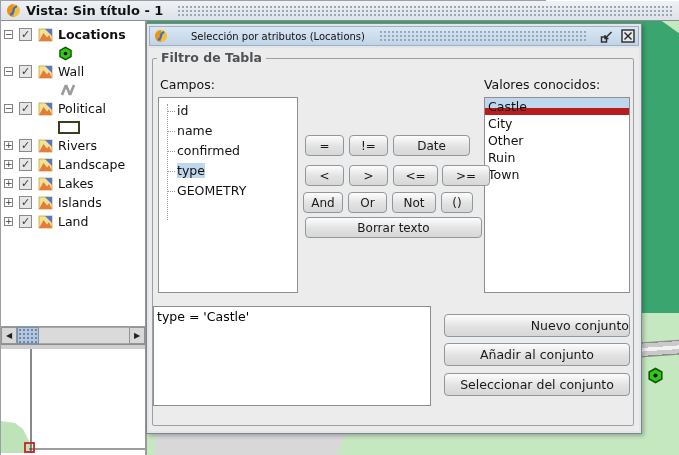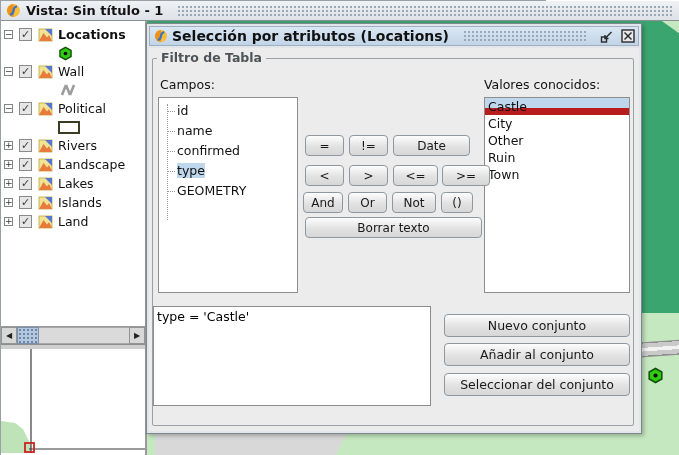--- a/index.html
+++ b/index.html
@@ -47,21 +47,21 @@
     background-image:radial-gradient(#6f86a6 0.8px, transparent 1px); background-size:4px 4px; }
   .sb-track { flex:1; background:#DADADA; border-top:1px solid #a8a8a8; border-bottom:1px solid #a8a8a8; }
   .panel-divider { height:5px; background:#CFCFCF; border-top:1px solid #8e8e8e; }
   .overview { flex:1; background:#fff; position:relative; }
 
   
   .dialog { position:absolute; left:145px; top:22px; width:496px; height:411px; z-index:50;
     background:#E2E6EA; border:1px solid #7d858d; padding:2px; box-shadow:2px 2px 4px rgba(0,0,0,.25); }
   .dialog-titlebar { height:20px; background:linear-gradient(#DAE7F4,#C1D4E7); border:1px solid #9fb0c2;
     display:flex; align-items:center; padding:0 3px 0 4px; }
-  .dialog-titlebar .title { font-weight:bold; font-size:14px; margin-left:4px; white-space:nowrap; }
+  .dialog-titlebar .title { font-weight:normal; font-size:10px; margin-left:23px; white-space:nowrap; }
   .dlg-btn { display:flex; align-items:center; justify-content:center; margin-left:6px; }
   .dialog-content { position:relative; margin-top:2px; height:383px; background:#ECECEC; font-size:12.5px; }
   .groupbox { position:absolute; left:3px; right:5px; top:10px; bottom:5px;
     border:1px solid #9aa0a6; border-radius:2px; }
   .group-label { position:absolute; left:8px; top:2px; background:#ECECEC; padding:0 4px;
     font-weight:bold; color:#4d5357; font-size:12.5px; }
   .flabel { position:absolute; color:#111; }
   .listbox { position:absolute; background:#fff; border:1px solid #8e8e8e; overflow:hidden; }
   .fields-list { left:9px; top:49px; width:140px; height:196px; padding-top:3px; }
   .values-list { left:335px; top:49px; width:146px; height:196px; }
@@ -303,19 +303,19 @@
       <button class="op" style="left:244px; top:117px; width:45px;">&lt;=</button>
       <button class="op" style="left:293px; top:117px; width:48px;">&gt;=</button>
       <button class="op" style="left:154px; top:144px; width:40px;">And</button>
       <button class="op" style="left:199px; top:144px; width:39px;">Or</button>
       <button class="op" style="left:243px; top:144px; width:44px;">Not</button>
       <button class="op" style="left:292px; top:144px; width:32px;">()</button>
       <button class="op" style="left:156px; top:169px; width:177px;">Borrar texto</button>
 
       <textarea class="expr" spellcheck="false" style="">type = 'Castle'</textarea>
 
-      <button class="action" style="top:266px;">Nuevo conjunto</button>
+      <button class="action" style="top:266px;text-align:right;">Nuevo conjunto</button>
       <button class="action" style="top:295px;">Añadir al conjunto</button>
       <button class="action" style="top:325px;">Seleccionar del conjunto</button>
     </div>
   </div>
 
 </div>
 
 </body></html>

